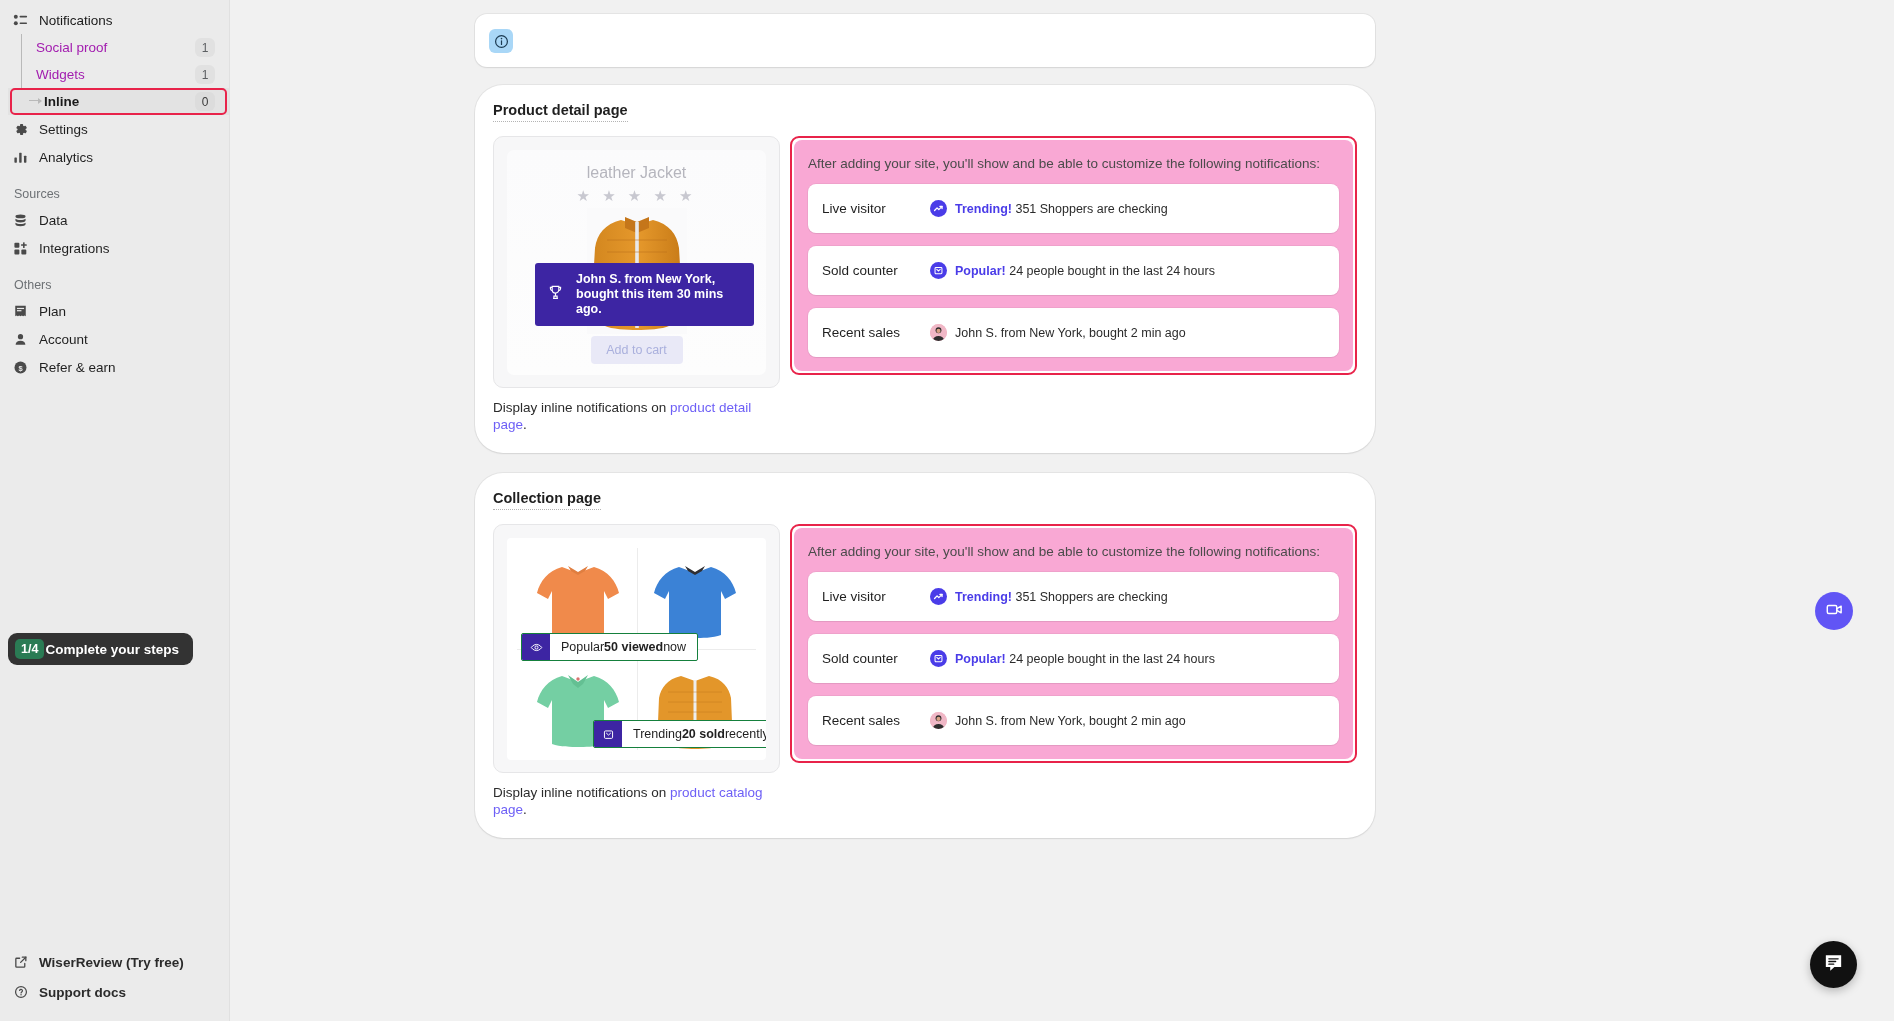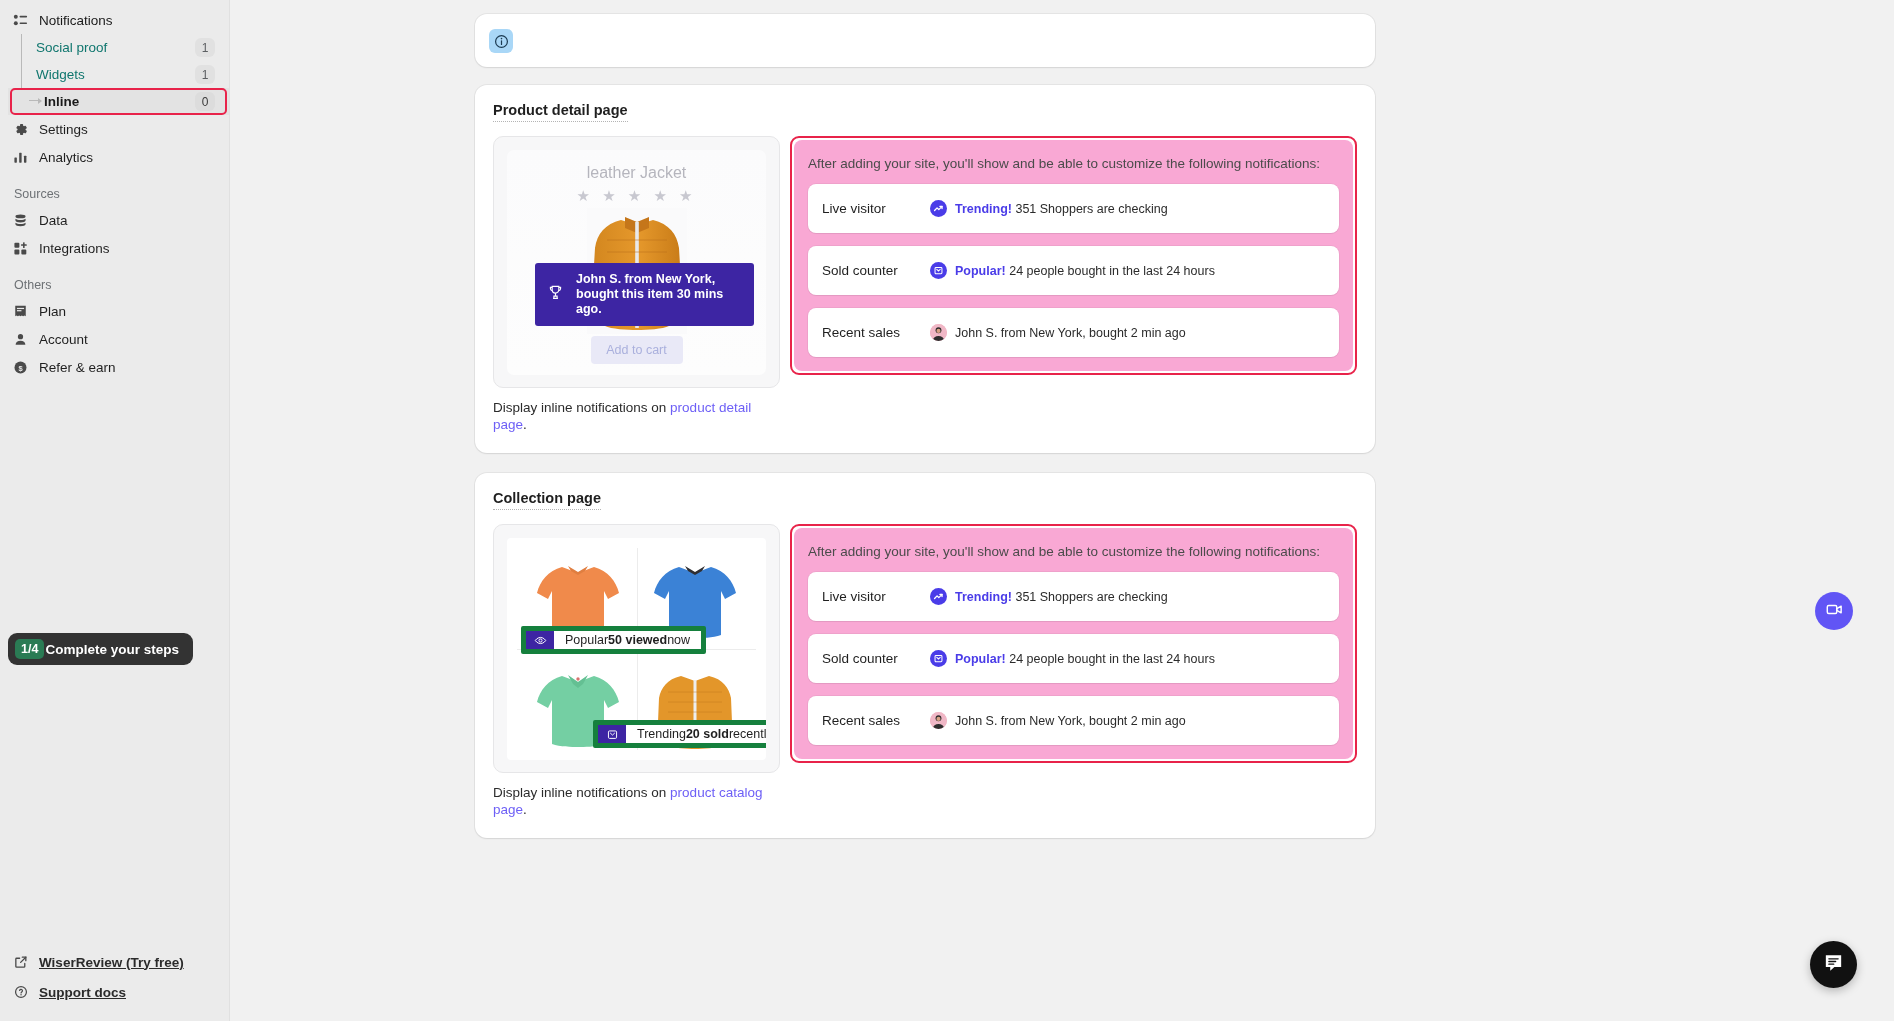--- a/index.html
+++ b/index.html
@@ -37,21 +37,21 @@
     font-size: 13.5px; color: #1f1f1f; font-weight: 400;
     white-space: nowrap;
   }
   .nav-item.top .lbl { font-weight: 400; color: #1a1a1a; }
   .nav-sub {
     display: flex; align-items: center;
     height: 27px;
     padding-left: 36px; padding-right: 14px;
     gap: 8px; cursor: pointer; position: relative;
   }
-  .nav-sub .lbl { font-size: 13.5px; color: #0f766e; flex: 1; }
+  .nav-sub .lbl { font-size: 13.5px; color: #a21caf; flex: 1; }
   .nav-sub.active { background: #e3e3e3; }
   .nav-sub.active .lbl { color: #1a1a1a; font-weight: 600; }
   .badge-count {
     min-width: 20px; height: 19px; border-radius: 6px;
     background: #e1e1e1; color: #5c5f62;
     font-size: 12px; display: flex; align-items: center; justify-content: center;
     padding: 0 6px;
   }
   .nav-sub.active .badge-count { background: #dcdcdc; color: #3a3a3a; }
   .sub-tree {
@@ -83,21 +83,21 @@
     border-radius: 9px; padding: 6px 14px 6px 7px;
     cursor: pointer;
   }
   .steps-frac {
     background: #2a7b54; color: #fff; font-weight: 700;
     font-size: 12.5px; border-radius: 5px; padding: 3px 6px;
   }
   .steps-lbl { font-size: 13.5px; font-weight: 700; }
   .side-footer { position: absolute; left: 0; right: 0; bottom: 14px; }
   .side-footer .nav-item { height: 30px; }
-  .side-footer .lbl { font-weight: 600; font-size: 13.5px; color: #2b2b2b; text-decoration: underline; }
+  .side-footer .lbl { font-weight: 600; font-size: 13.5px; color: #2b2b2b; }
 
   
   .main {
     flex: 1; height: 1021px; overflow: hidden;
     position: relative; background: #f1f1f1;
     padding: 14px 0 0 0;
   }
   .content { width: 900px; margin-left: 245px; }
 
   .card {
@@ -116,21 +116,21 @@
   .banner-actions { display: flex; gap: 9px; margin-top: 12px; }
   .btn {
     font-size: 13px; border-radius: 8px; padding: 6px 14px;
     cursor: pointer; font-family: inherit; border: 1px solid #babec3;
     background: linear-gradient(180deg,#fff,#f7f7f7); color: #202223;
     font-weight: 500;
   }
   .btn.primary { background: #303030; border-color: #303030; color: #fff; font-weight: 600; }
 
   
-  .section-card { padding: 16px 18px 20px 18px; margin-bottom: 20px; }
+  .section-card { padding: 16px 18px 20px 18px; margin-bottom: 20px; border-radius: 28px; }
   .section-title {
     font-size: 14.5px; font-weight: 700; color: #1f1f1f;
     display: inline-block;
     border-bottom: 1px dotted #b4b4b4; padding-bottom: 3px;
     margin-bottom: 14px;
   }
   .section-body { display: flex; gap: 10px; align-items: flex-start; }
 
   .preview-col { width: 287px; flex: 0 0 287px; }
   .preview-card {
@@ -165,22 +165,22 @@
   }
 
   
   .clp { background:#fff; border-radius: 4px; height: 222px; position: relative; overflow: hidden; }
   .clp-grid { position:absolute; inset:0; }
   .clp-vline { position:absolute; top:10px; bottom:10px; left:50%; width:1px; background:#ececec; }
   .clp-hline { position:absolute; left:10px; right:10px; top:50%; height:1px; background:#ececec; }
   .prod { position:absolute; display:flex; align-items:center; justify-content:center; }
   .pill-note {
     position: absolute; display:flex; align-items:stretch;
-    border: 5px solid #15803d; background:#fff; border-radius:2px;
-    height: 28px; overflow: hidden;
+    border: 1px solid #15803d; background:#fff; border-radius:2px;
+    height: 28px; overflow: hidden; margin-top: 7px;
   }
   .pill-note .pn-ico {
     width: 28px; background:#3d25a3; color:#fff;
     display:flex; align-items:center; justify-content:center; flex:0 0 28px;
   }
   .pill-note .pn-txt {
     display:flex; align-items:center; padding: 0 11px;
     font-size: 12.5px; color:#1f1f1f; white-space: nowrap;
   }
   .pn-txt b { font-weight: 700; }

